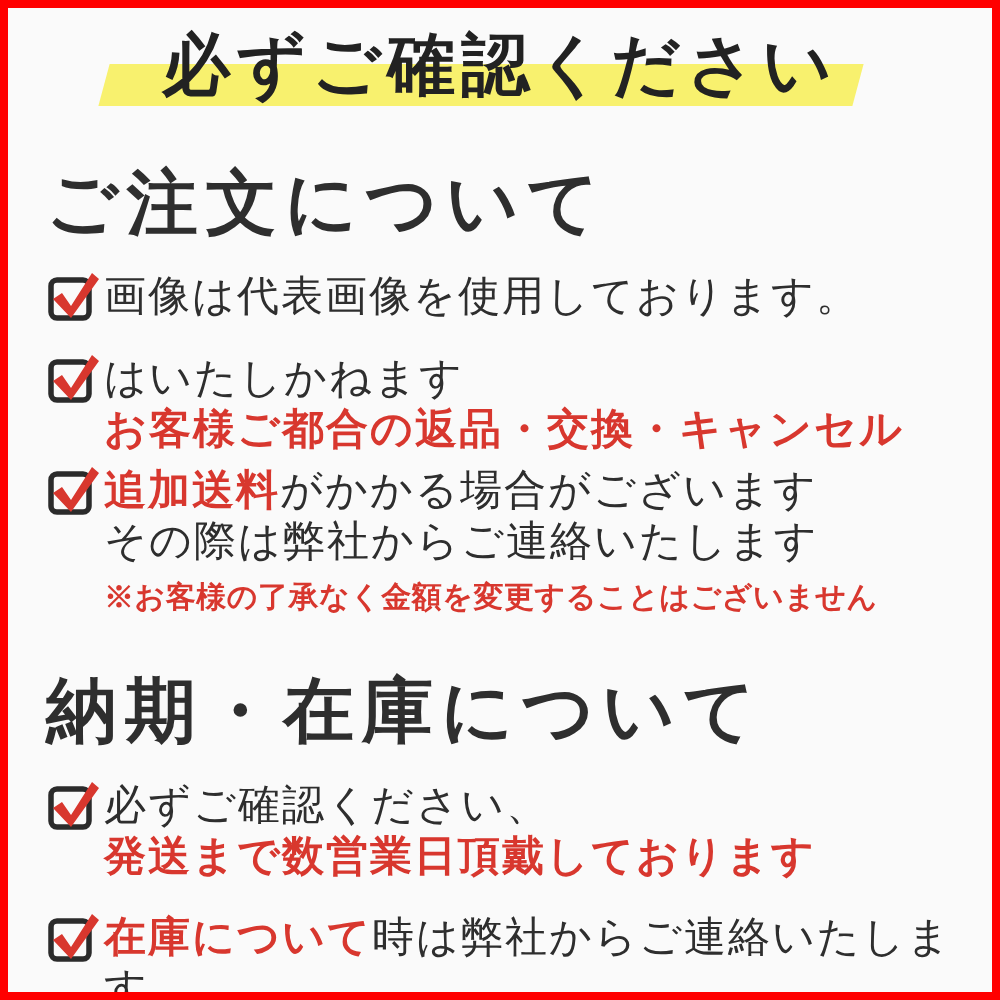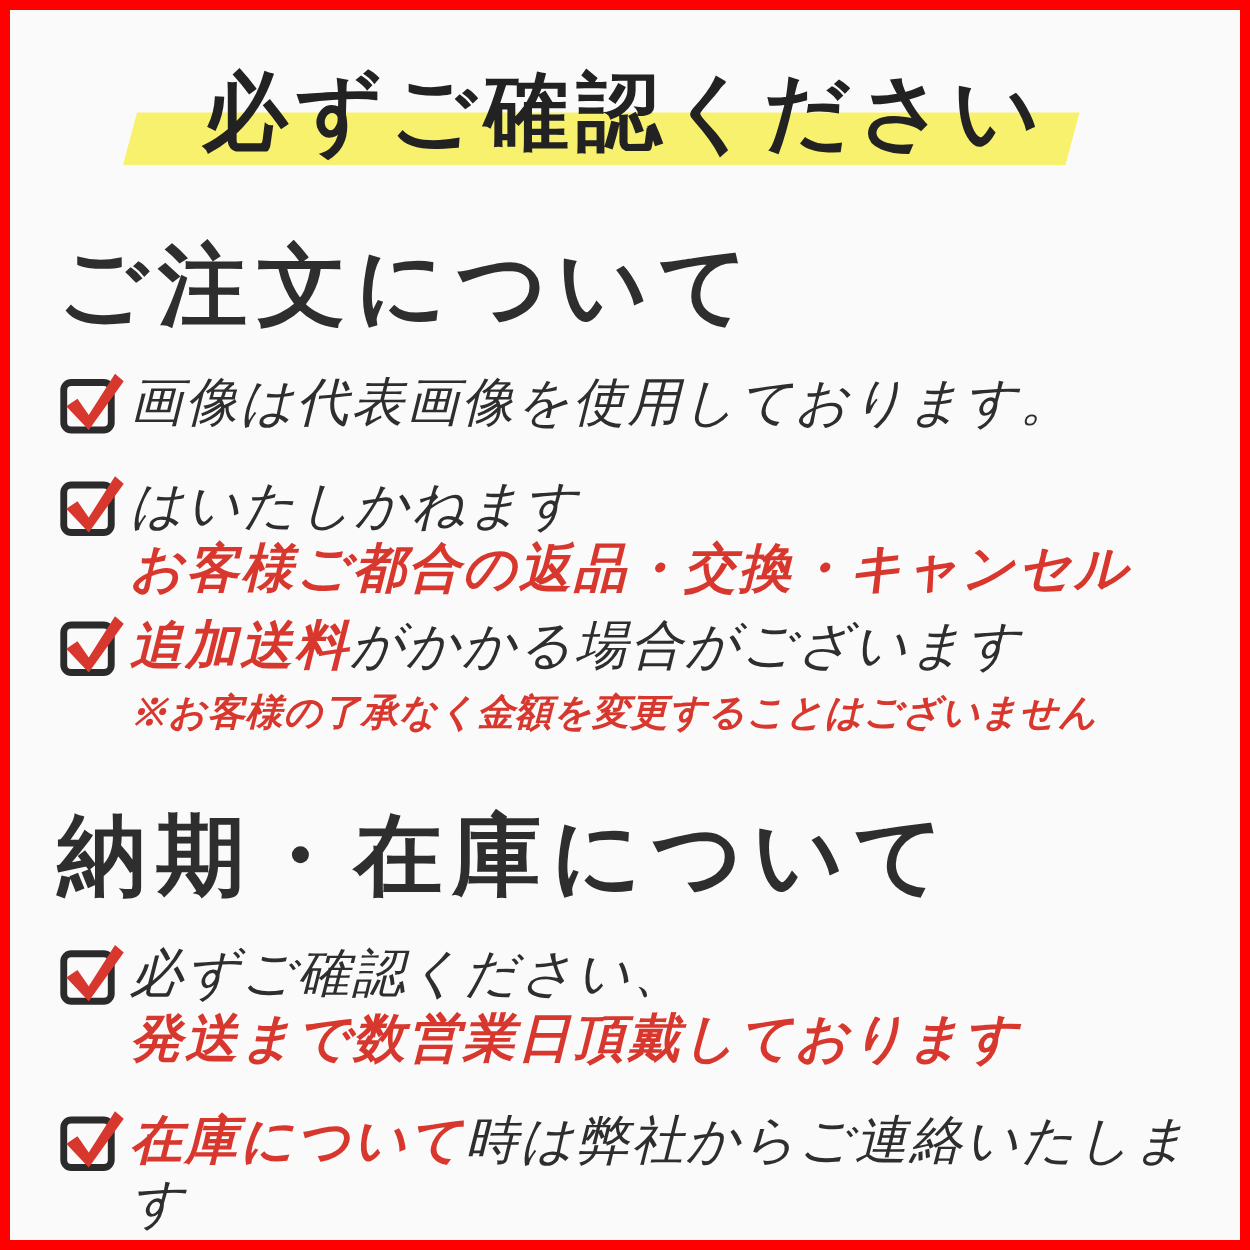--- a/index.html
+++ b/index.html
@@ -8,40 +8,40 @@
     font-family:"DejaVu Serif","Liberation Serif",serif;
     background:#fff;
   }
   .frame{
     box-sizing:border-box;
     width:1000px;height:1000px;
     border:8px solid var(--border-red,#ff0000);
     background:var(--bg,#fafafa);
     overflow:hidden;
   }
-  .title-wrap{text-align:center;margin-top:38px;}
+  .title-wrap{text-align:center;margin-top:12px;}
   .title{
     position:relative;display:inline-block;
     font-size:68px;font-weight:bold;letter-spacing:6px;
     color:#222;line-height:1.3;
   }
   .hl{
     position:absolute;left:-58px;right:-20px;top:44px;height:42px;
     background:var(--yellow,#f8f16e);
     transform:skewX(-15deg);
     z-index:0;
   }
   .title-text{position:relative;z-index:1;}
   .content{padding:0 38px;}
   .heading{
     font-size:71px;font-weight:bold;letter-spacing:8px;
     color:var(--dark,#2e2e2e);line-height:1.2;
     margin:52px 0 0 0;
   }
-  .item{display:flex;align-items:flex-start;font-style:italic;}
+  .item{display:flex;align-items:flex-start;}
   .m1{margin-top:24px;}
   .m2{margin-top:28px;}
   .m3{margin-top:10px;}
   .m4{margin-top:26px;}
   .m5{margin-top:30px;}
   .check{width:56px;height:56px;flex:none;margin:-2px 2px 0 0;}
   .lines{
     font-size:42px;letter-spacing:2px;line-height:1.22;
     color:var(--dark,#2e2e2e);
   }
@@ -90,20 +90,21 @@
       </div>
     </div>
 
     <div class="item m3">
       <svg class="check" viewBox="0 0 56 56">
         <rect x="5" y="12" width="38" height="38" rx="6" fill="none" stroke="#2b2b2b" stroke-width="5.5"></rect>
         <path d="M7 31 L16 25 L25 38 L46 5 L53 11 L25 50 Z" fill="#d8372e"></path>
       </svg>
       <div class="lines">
         <div><span class="seg red">追加送料</span><span class="seg dark">がかかる場合がございます</span></div>
+        <div><span class="seg dark">その際は弊社からご連絡いたします</span></div>
         <div class="note">※お客様の了承なく金額を変更することはございません</div>
       </div>
     </div>
 
     <div class="heading">納期・在庫について</div>
 
     <div class="item m4">
       <svg class="check" viewBox="0 0 56 56">
         <rect x="5" y="12" width="38" height="38" rx="6" fill="none" stroke="#2b2b2b" stroke-width="5.5"></rect>
         <path d="M7 31 L16 25 L25 38 L46 5 L53 11 L25 50 Z" fill="#d8372e"></path>

